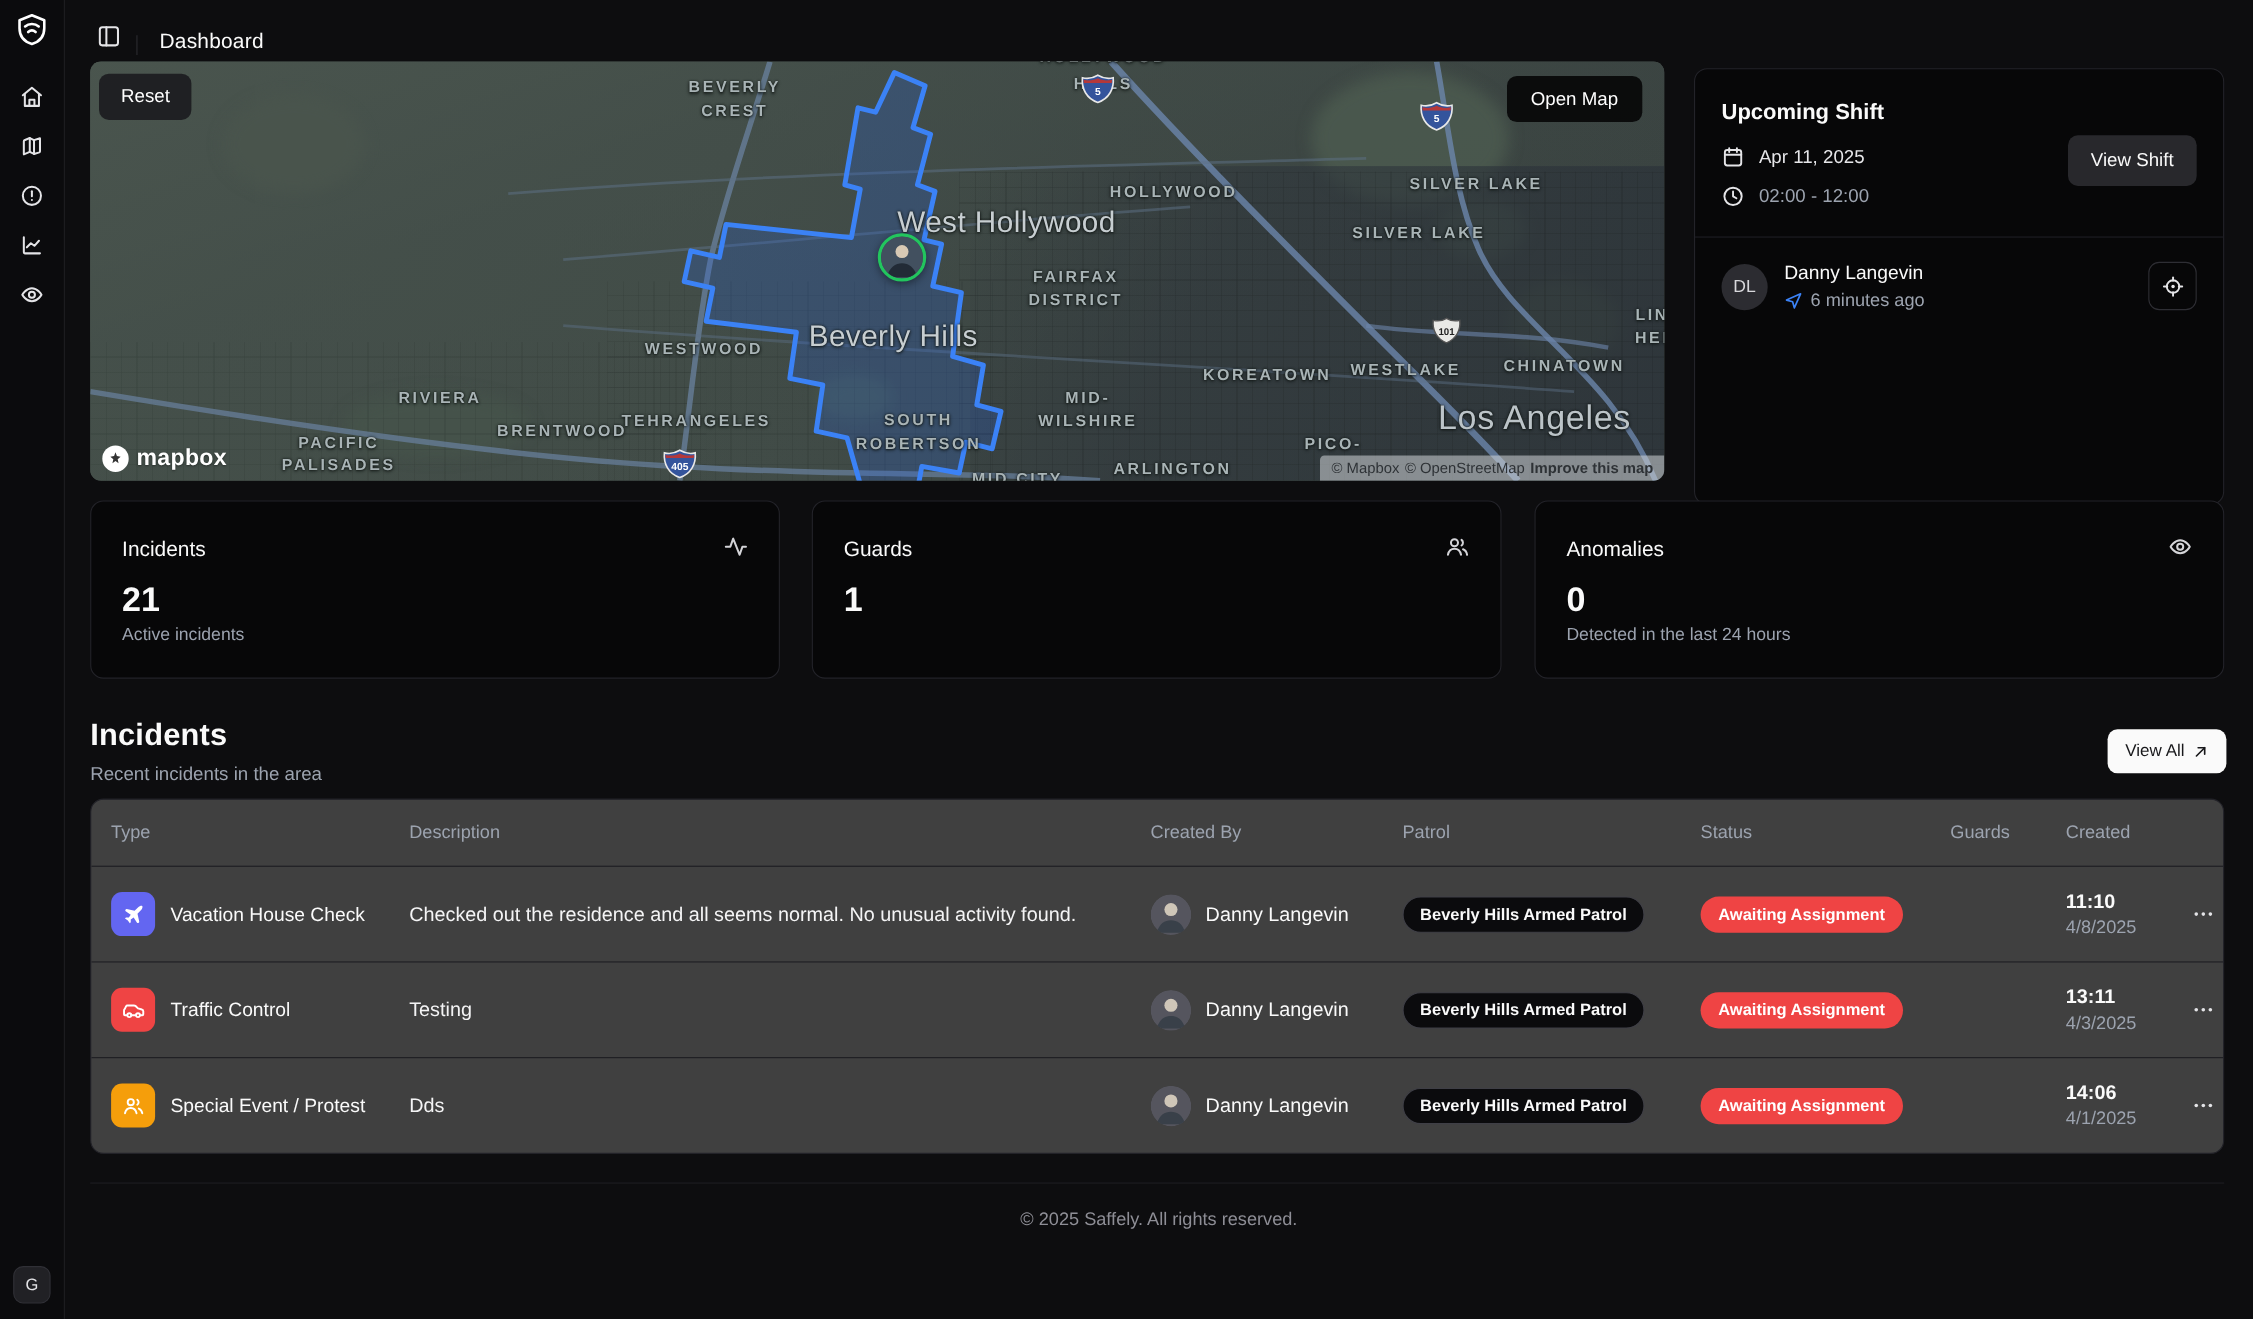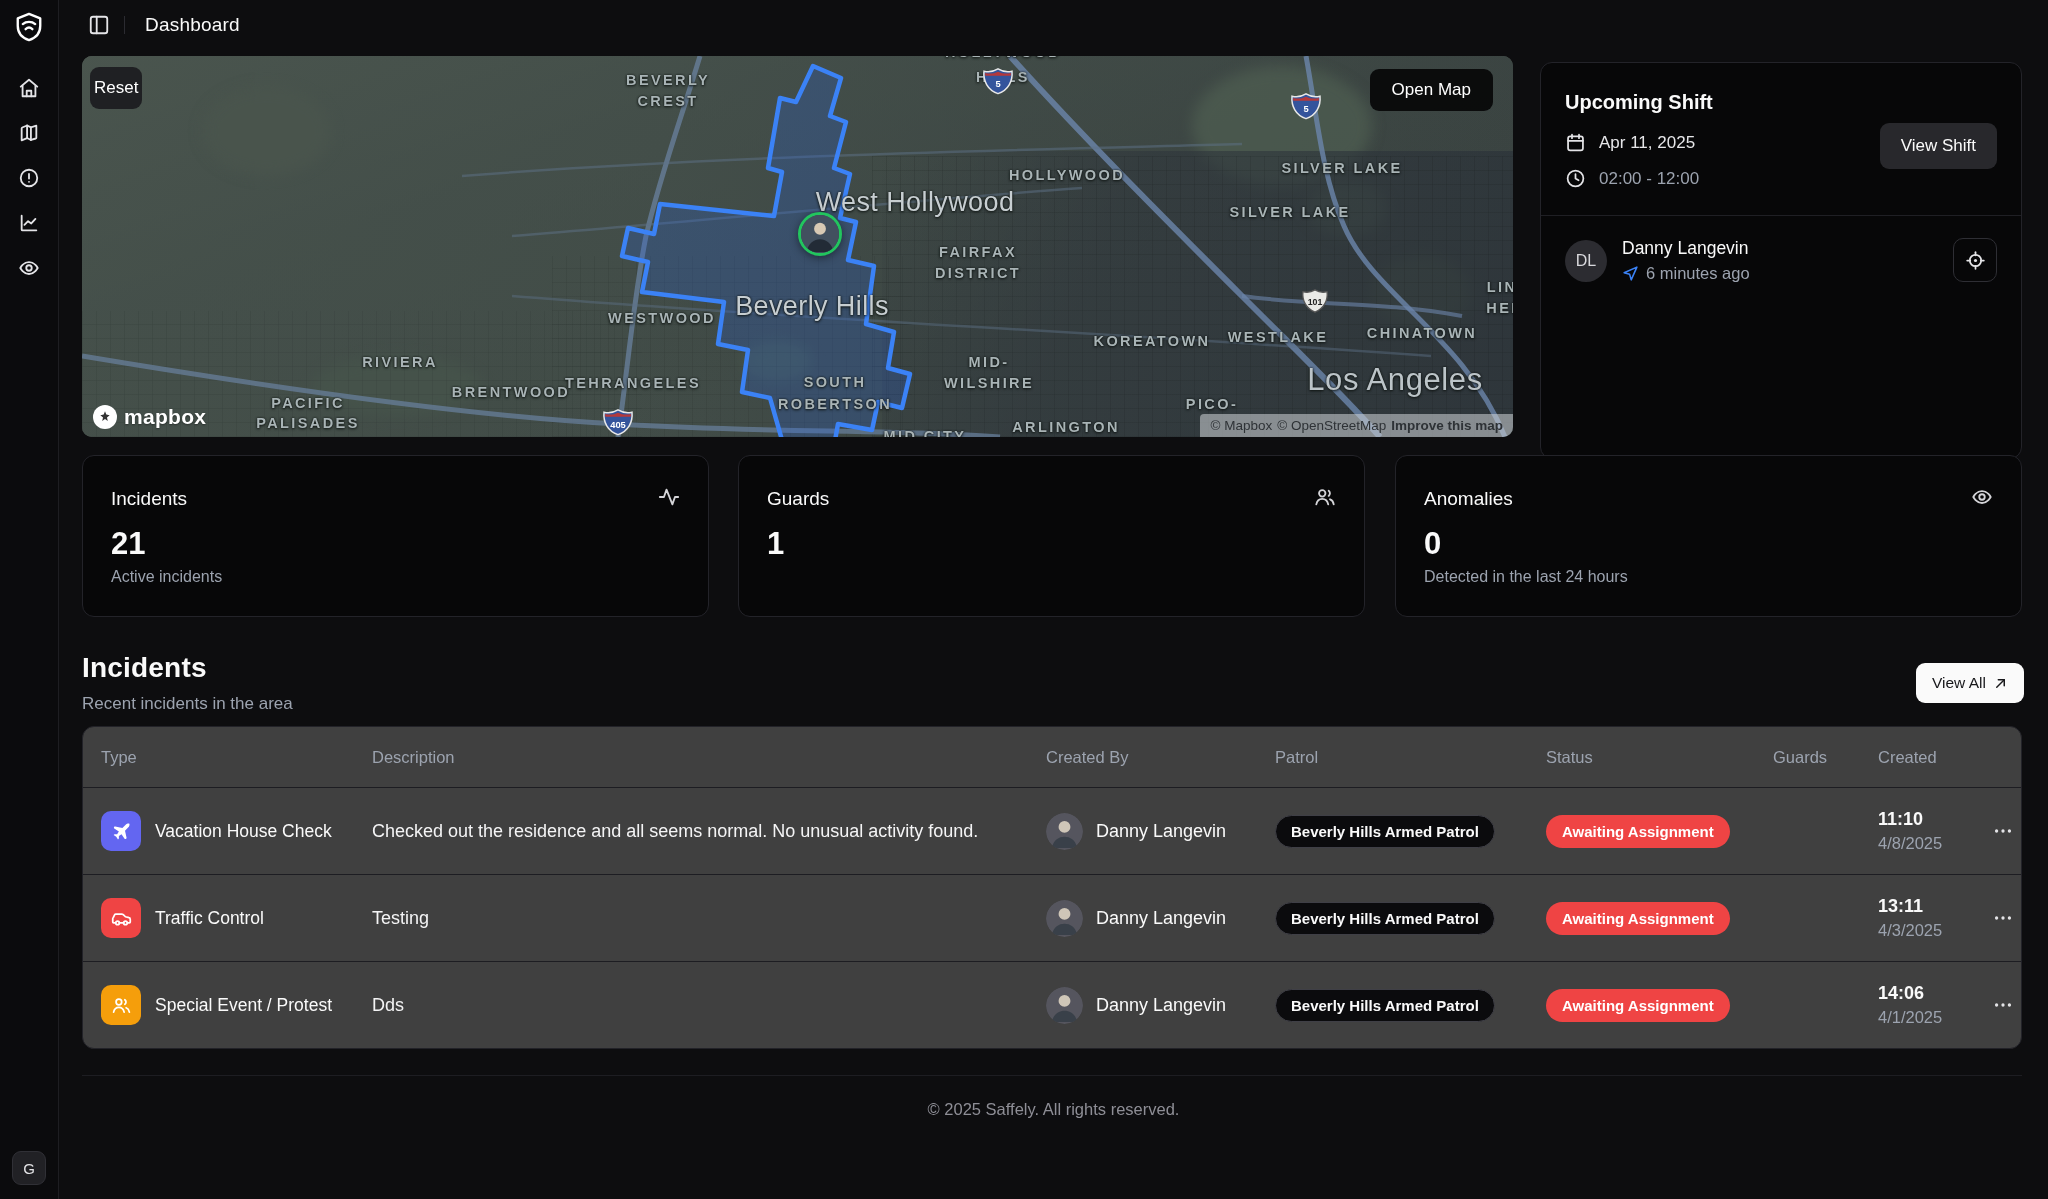--- a/index.html
+++ b/index.html
@@ -11,21 +11,21 @@
   .sidebar { position:absolute; left:0; top:0; width:59px; height:1199px;
     background:#0b0b0d; border-right:1px solid #1e1e22; z-index:30; }
   .side-logo { position:absolute; left:50%; top:10px; transform:translateX(-50%); }
   .snav { position:absolute; left:50%; transform:translateX(-50%); width:40px; height:40px;
     display:flex; align-items:center; justify-content:center; border-radius:8px; cursor:pointer; color:#e4e4e7; }
   .side-avatar { position:absolute; left:50%; transform:translateX(-50%); bottom:14px; width:34px; height:34px;
     border-radius:9px; background:#212125; border:1px solid #303036; display:flex; align-items:center;
     justify-content:center; font-size:15px; color:#e4e4e7; cursor:pointer; }
 
   
-  .topbar { position:absolute; left:59px; top:0; height:50px; right:12px; display:flex; align-items:center; }
+  .topbar { position:absolute; left:59px; top:0; height:50px; right:12px; display:flex; align-items:flex-end; }
   .panel-btn { margin-left:23px; width:34px; height:34px; border-radius:8px; display:flex; align-items:center;
     justify-content:center; color:#e4e4e7; cursor:pointer; background:transparent; border:none; }
   .top-sep { width:1px; height:18px; background:#2b2b31; margin:0 20px 0 8px; }
   .page-title { font-size:19px; font-weight:500; letter-spacing:.2px; }
 
   
   .map { position:absolute; left:82px; top:56px; width:1431px; height:381px; border-radius:10px;
     overflow:hidden; background:#414b47; }
   .map-terrain { position:absolute; inset:0;
     background:
@@ -43,21 +43,21 @@
   .map svg.overlay { position:absolute; inset:0; }
   .mlabel { position:absolute; transform:translate(-50%,-50%); white-space:nowrap; pointer-events:none;
     font-size:14.5px; font-weight:bold; letter-spacing:2.4px; color:#a9b4b6;
     text-shadow:0 1px 3px rgba(14,19,17,.95), 0 0 2px rgba(14,19,17,.9); }
   .mlabel.L { font-size:27px; font-weight:500; letter-spacing:.4px; color:#c7ced1; text-transform:none; }
   .mlabel.XL { font-size:31px; font-weight:500; letter-spacing:.6px; color:#bcc4c8; }
   .shield { position:absolute; transform:translate(-50%,-50%); pointer-events:none; }
 
   .map-btn { position:absolute; border:none; border-radius:9px; color:#fff; font-size:17px; font-weight:500;
     font-family:"Liberation Sans", sans-serif; cursor:pointer; z-index:5; }
-  .reset-btn { left:8px; top:11px; padding:11px 4px; background:rgba(28,28,31,.92); }
+  .reset-btn { left:8px; top:11px; padding:11px 20px; background:rgba(28,28,31,.92); }
   .openmap-btn { right:20px; top:13px; padding:11px 22px; background:rgba(8,8,9,.93); }
 
   .marker { position:absolute; left:738px; top:178px; transform:translate(-50%,-50%); width:44px; height:44px;
     border-radius:50%; border:3px solid #22c55e; overflow:hidden; cursor:pointer; z-index:4;
     box-shadow:0 2px 8px rgba(0,0,0,.45); background:#394655; }
   .marker svg { display:block; width:100%; height:100%; }
 
   .mapbox-logo { position:absolute; left:11px; bottom:8px; display:flex; align-items:center; gap:7px; z-index:5; }
   .mapbox-logo .mb-circ { width:24px; height:24px; border-radius:50%; background:#fff; display:flex;
     align-items:center; justify-content:center; color:#333; font-weight:bold; font-size:14px; }
@@ -222,21 +222,21 @@
         <span class="mlabel s" style="left: 586px; top: 24px;">BEVERLY</span>
         <span class="mlabel s" style="left: 586px; top: 45px;">CREST</span>
         <span class="mlabel s" style="left: 921px; top: -4px;">HOLLYWOOD</span>
         <span class="mlabel s" style="left: 921px; top: 21px;">HILLS</span>
         <span class="mlabel s" style="left: 985px; top: 119px;">HOLLYWOOD</span>
         <span class="mlabel s" style="left: 1260px; top: 112px;">SILVER LAKE</span>
         <span class="mlabel s" style="left: 1208px; top: 156px;">SILVER LAKE</span>
         <span class="mlabel L" style="left: 833px; top: 146px;">West Hollywood</span>
         <span class="mlabel s" style="left: 896px; top: 196px;">FAIRFAX</span>
         <span class="mlabel s" style="left: 896px; top: 217px;">DISTRICT</span>
-        <span class="mlabel s" style="left: 580px; top: 262px;">WESTWOOD</span>
+        <span class="mlabel s" style="left: 558px; top: 262px;">WESTWOOD</span>
         <span class="mlabel L" style="left: 730px; top: 250px;">Beverly Hills</span>
         <span class="mlabel s" style="left: 1070px; top: 285px;">KOREATOWN</span>
         <span class="mlabel s" style="left: 1196px; top: 281px;">WESTLAKE</span>
         <span class="mlabel s" style="left: 1340px; top: 277px;">CHINATOWN</span>
         <span class="mlabel XL" style="left: 1313px; top: 324px;">Los Angeles</span>
         <span class="mlabel s" style="left: 907px; top: 306px;">MID-</span>
         <span class="mlabel s" style="left: 907px; top: 327px;">WILSHIRE</span>
         <span class="mlabel s" style="left: 753px; top: 326px;">SOUTH</span>
         <span class="mlabel s" style="left: 753px; top: 348px;">ROBERTSON</span>
         <span class="mlabel s" style="left: 551px; top: 327px;">TEHRANGELES</span>

